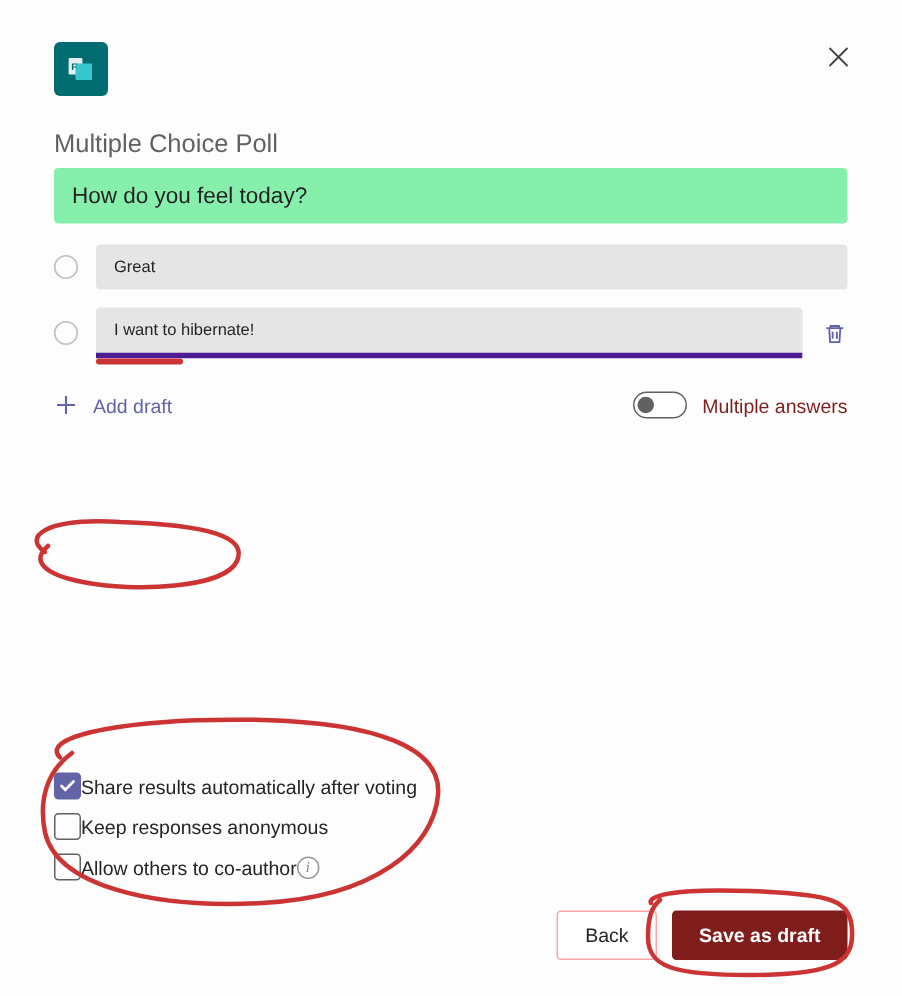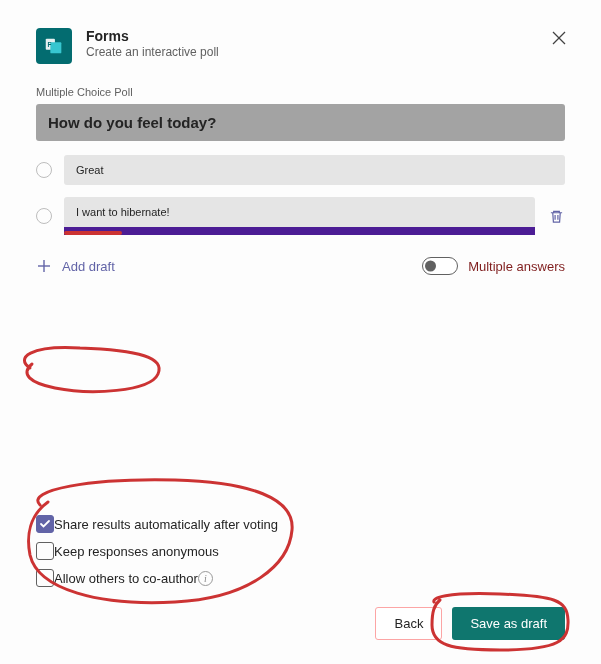--- a/index.html
+++ b/index.html
@@ -47,31 +47,31 @@
       top: -4px;
       width: 28px;
       height: 28px;
       display: flex;
       align-items: center;
       justify-content: center;
       cursor: pointer;
       color: #424242;
     }
     .section-label {
-      font-size: 11px;
+      font-size: 17px;
       color: #616161;
       margin-bottom: 6px;
     }
     .question-box {
-      background: #a3a3a3;
+      background: #86efac;
       padding: 10px 12px;
       border-radius: 3px;
       margin-bottom: 14px;
       font-size: 15px;
-      font-weight: 700;
+      font-weight: 400;
       color: #242424;
     }
     .options { display: flex; flex-direction: column; gap: 12px; }
     .option-row {
       display: flex;
       align-items: center;
       gap: 12px;
     }
     .radio {
       width: 16px;
@@ -84,21 +84,21 @@
       flex: 1;
       background: #e5e5e5;
       padding: 9px 12px;
       border-radius: 3px;
       font-size: 11px;
       color: #242424;
       border: none;
       position: relative;
     }
     .option-input.active {
-      border-bottom: 8px solid #4c1d95;
+      border-bottom: 4px solid #4c1d95;
       border-radius: 3px 3px 0 0;
     }
     .option-input.active::after {
       content: '';
       position: absolute;
       left: 0;
       bottom: -8px;
       width: 58px;
       height: 4px;
       background: #cc3333;
@@ -210,42 +210,38 @@
       cursor: pointer;
       border: none;
       font-family: inherit;
     }
     .btn-secondary {
       background: #fff;
       border: 1px solid #fca5a5;
       color: #242424;
     }
     .btn-primary {
-      background: #0f766e;
+      background: #7f1d1d;
       color: #fff;
-      font-weight: 400;
+      font-weight: 700;
     }
     
     .ann { position: absolute; pointer-events: none; }
   </style>
 </head>
 <body>
 
 <div class="container">
   <div class="header">
     <div class="app-icon">
       <svg viewBox="0 0 24 24" fill="none">
           <rect x="3" y="4" width="10" height="12" rx="1" fill="#fff" opacity="0.9"></rect>
           <rect x="8" y="8" width="12" height="12" rx="1" fill="#37c6d0"></rect>
           <text x="5" y="13" font-size="7" font-weight="bold" fill="#036c70">F</text>
         </svg>
-    </div>
-    <div class="header-text">
-      <div class="app-title">Forms</div>
-      <div class="app-subtitle">Create an interactive poll</div>
     </div>
     <div class="close-btn">
       <svg width="14" height="14" viewBox="0 0 14 14">
           <line x1="1" y1="1" x2="13" y2="13" stroke="currentColor" stroke-width="1.2"></line>
           <line x1="13" y1="1" x2="1" y2="13" stroke="currentColor" stroke-width="1.2"></line>
         </svg>
     </div>
   </div>
 
   <div class="section-label">Multiple Choice Poll</div>

